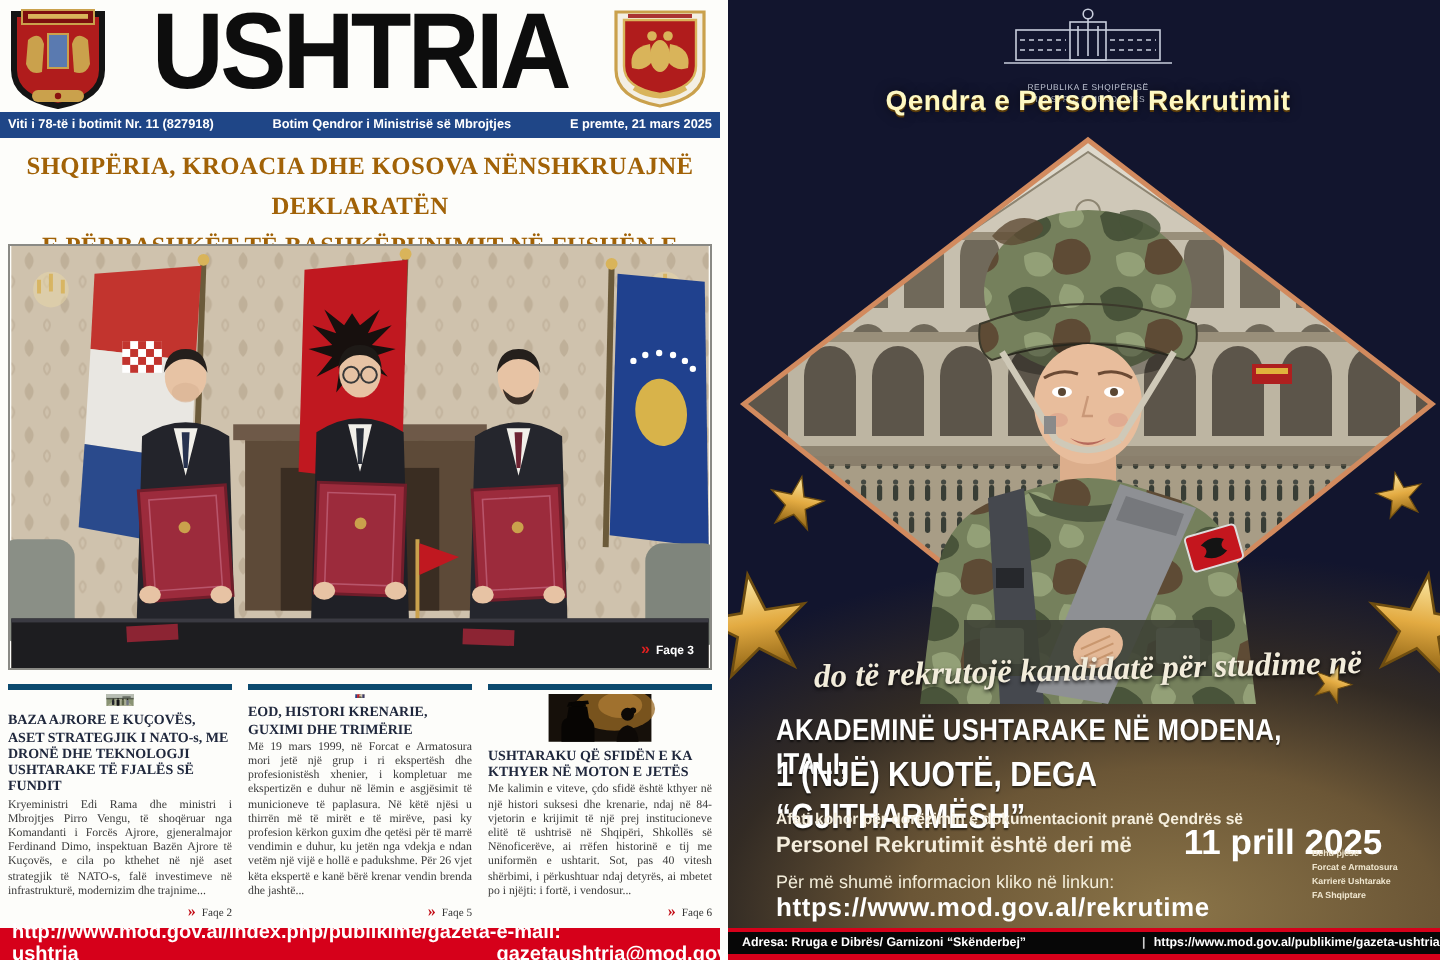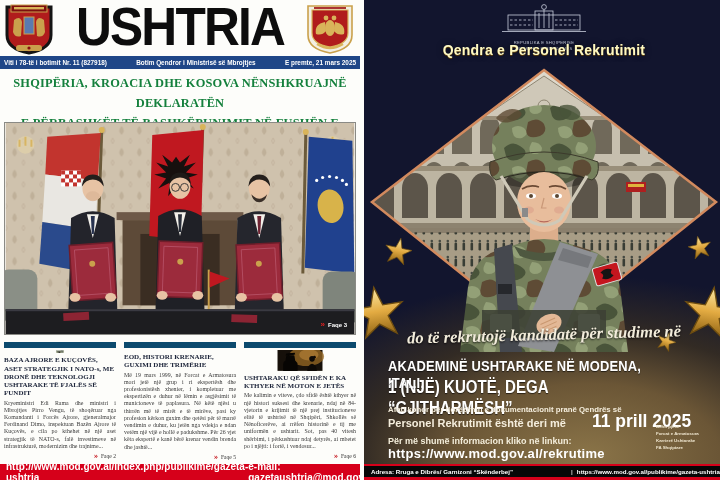--- a/index.html
+++ b/index.html
@@ -7,26 +7,26 @@
   .abs{position:absolute;}
   
   .page-left{position:relative;width:360px;height:480px;background:#fdfdfa;overflow:hidden;padding-left:8px;}
   .masthead-title{left:56px;top:-4px;width:248px;height:58px;text-align:center;
     font-family:"Liberation Sans",sans-serif;font-weight:900;font-size:54px;line-height:60px;
     color:#0d0d0d;letter-spacing:-2px;transform:scaleX(.92);transform-origin:center;}
   .info-bar{left:0;top:56px;width:360px;height:13px;background:#1f4687;color:#fff;
     display:flex;align-items:center;justify-content:space-between;font-size:6.4px;font-weight:bold;
     padding:0 4px;box-sizing:border-box;}
   .headline{left:2px;top:74px;width:356px;text-align:center;font-family:"Liberation Serif",serif;
-    font-weight:bold;font-size:12.4px;line-height:1.6;color:#15803d;letter-spacing:.2px;}
+    font-weight:bold;font-size:12.4px;line-height:1.6;color:#a16207;letter-spacing:.2px;}
   .main-photo{left:4px;top:122px;width:352px;height:213px;border:1px solid #8a8a85;box-sizing:border-box;}
   .photo-caption{right:8px;bottom:5px;font-size:6px;color:#fff;font-weight:bold;}
   .photo-caption .more{color:#e02020;font-size:8px;margin-right:3px;}
   .articles{left:4px;top:342px;width:352px;height:118px;display:flex;gap:8px;}
-  .article{width:112px;display:flex;flex-direction:column;border-top:6px solid #0c4a6e;padding-top:2px;}
+  .article{width:112px;display:flex;flex-direction:column;border-top:3px solid #0c4a6e;padding-top:2px;}
   .article svg{display:block;}
   .article-title{font-family:"Liberation Serif",serif;font-weight:bold;font-size:7px;line-height:1.18;
     color:#20283d;margin:3px 0 2px 0;}
   .article-body{font-family:"Liberation Serif",serif;font-size:5.9px;line-height:1.22;color:#3a3a3a;
     text-align:justify;flex:1;}
   .article-foot{text-align:right;font-family:"Liberation Serif",serif;font-size:5.6px;color:#333;margin-top:1px;}
   .article-foot .more{color:#c30d16;font-weight:bold;font-size:8px;margin-right:3px;}
   .left-footer{left:0;top:464px;width:360px;height:16px;background:#d6001a;color:#fff;display:flex;
     align-items:center;justify-content:space-between;padding:0 6px;box-sizing:border-box;
     font-size:10px;font-weight:bold;}
@@ -43,21 +43,21 @@
     font-style:italic;font-weight:bold;font-size:16.5px;color:#f2ecdb;transform:rotate(-1.5deg);
     text-shadow:0 1px 2px rgba(0,0,0,.8);}
   .poster-h1{left:24px;top:357px;width:330px;font-weight:bold;font-size:15px;color:#fff;
     transform:scaleX(.86);transform-origin:left;letter-spacing:.2px;text-shadow:0 1px 1px rgba(0,0,0,.6);}
   .poster-h2{left:24px;top:377px;width:330px;font-weight:bold;font-size:17.5px;color:#fff;
     transform:scaleX(.86);transform-origin:left;text-shadow:0 1px 1px rgba(0,0,0,.6);}
   .deadline-1{left:24px;top:405px;width:300px;font-weight:bold;font-size:7.8px;color:#f5eedd;}
   .deadline-2{left:24px;top:413px;width:330px;display:flex;align-items:flex-end;gap:5px;color:#f5eedd;}
   .deadline-2 .pre{font-weight:bold;font-size:11px;padding-bottom:2px;}
   .deadline-2 .date{font-weight:bold;font-size:17.5px;color:#fff;line-height:1;margin-left:21px;}
-  .poster-info{left:24px;top:436px;width:300px;font-weight:bold;font-size:9px;color:#f3edda;}
+  .poster-info{left:24px;top:436px;width:300px;font-weight:normal;font-size:9px;color:#f3edda;}
   .poster-link{left:24px;top:446px;width:300px;font-weight:bold;font-size:13px;color:#fff;letter-spacing:.3px;}
   .poster-tags{left:292px;top:423px;width:62px;font-size:4.4px;line-height:1.6;color:#efe6cf;font-weight:bold;}
   .right-footer{left:0;top:464px;width:360px;height:16px;background:#070707;border-top:2px solid #d6001a;
     border-bottom:3px solid #d6001a;box-sizing:border-box;display:flex;align-items:center;color:#fff;
     font-size:6.2px;font-weight:bold;}
   .right-footer .addr{padding-left:7px;width:200px;}
   .right-footer .div{color:#cfcfcf;}
   .right-footer .url{flex:1;text-align:center;}
 </style>
 </head>

